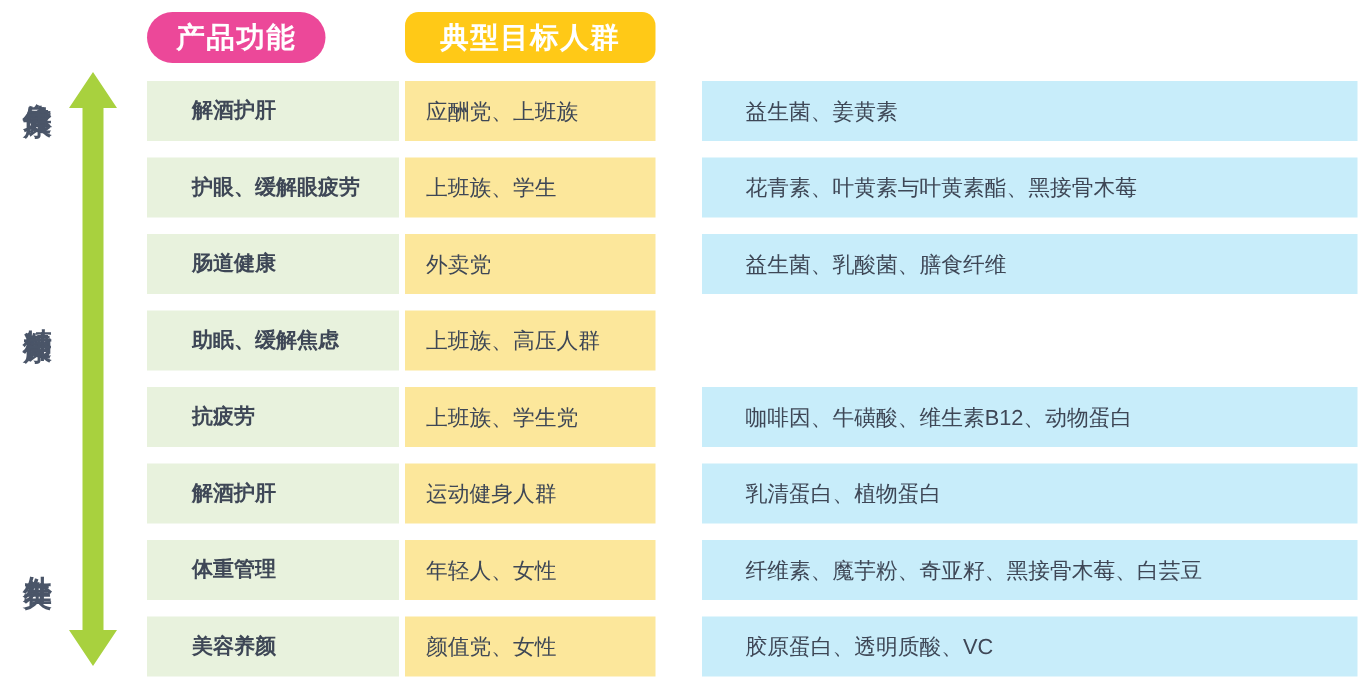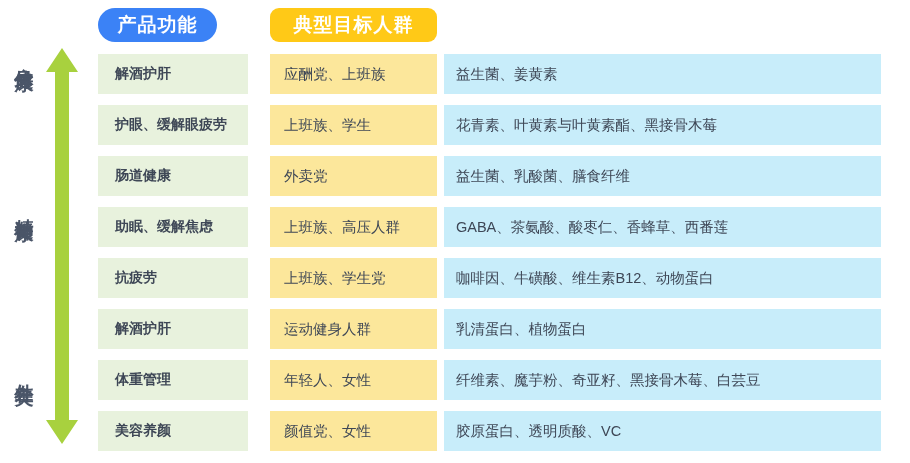--- a/index.html
+++ b/index.html
@@ -46,48 +46,48 @@
     top: 8px;
     height: 34px;
     border-radius: 9px;
     display: flex; align-items: center; justify-content: center;
     color: #ffffff;
     font-weight: bold;
     font-size: 19px;
     letter-spacing: 1px;
     white-space: nowrap;
   }
-  .col-head.c1 { left: 98px; width: 119px; background: #3b82f6; border-radius: 17px; }
+  .col-head.c1 { left: 98px; width: 119px; background: #ec4899; border-radius: 17px; }
   .col-head.c2 { left: 270px; width: 167px; background: #FFC917; }
   .col-head.c3 { left: 468px; width: 425px; background: #2BC4F3; border-radius: 17px; }
 
   .cell {
     position: absolute;
     height: 40px;
     display: flex; align-items: center;
     font-size: 14.5px;
     color: #3e4756;
     white-space: nowrap;
   }
   .cell.c1 {
-    left: 98px; width: 150px;
+    left: 98px; width: 168px;
     background: #E8F2DD;
-    padding-left: 17px;
+    padding-left: 30px;
     font-weight: bold;
     font-size: 14px;
   }
   .cell.c2 {
     left: 270px; width: 167px;
     background: #FCE79B;
     padding-left: 14px;
   }
   .cell.c3 {
-    left: 444px; width: 437px;
+    left: 468px; width: 437px;
     background: #C8EDFA;
-    padding-left: 12px;
+    padding-left: 29px;
   }
 </style>
 </head>
 <body>
 
 <div id="canvas">
 
   <div class="axis-zone">
     <div class="axis-label l1">身体健康</div>
     <div class="axis-label l2">精神健康</div>
@@ -110,21 +110,20 @@
     <div class="cell c1" style="top:105px">护眼、缓解眼疲劳</div>
     <div class="cell c2" style="top:105px">上班族、学生</div>
     <div class="cell c3" style="top:105px">花青素、叶黄素与叶黄素酯、黑接骨木莓</div>
 
     <div class="cell c1" style="top:156px">肠道健康</div>
     <div class="cell c2" style="top:156px">外卖党</div>
     <div class="cell c3" style="top:156px">益生菌、乳酸菌、膳食纤维</div>
 
     <div class="cell c1" style="top:207px">助眠、缓解焦虑</div>
     <div class="cell c2" style="top:207px">上班族、高压人群</div>
-    <div class="cell c3" style="top:207px">GABA、茶氨酸、酸枣仁、香蜂草、西番莲</div>
 
     <div class="cell c1" style="top:258px">抗疲劳</div>
     <div class="cell c2" style="top:258px">上班族、学生党</div>
     <div class="cell c3" style="top:258px">咖啡因、牛磺酸、维生素B12、动物蛋白</div>
 
     <div class="cell c1" style="top:309px">解酒护肝</div>
     <div class="cell c2" style="top:309px">运动健身人群</div>
     <div class="cell c3" style="top:309px">乳清蛋白、植物蛋白</div>
 
     <div class="cell c1" style="top:360px">体重管理</div>

